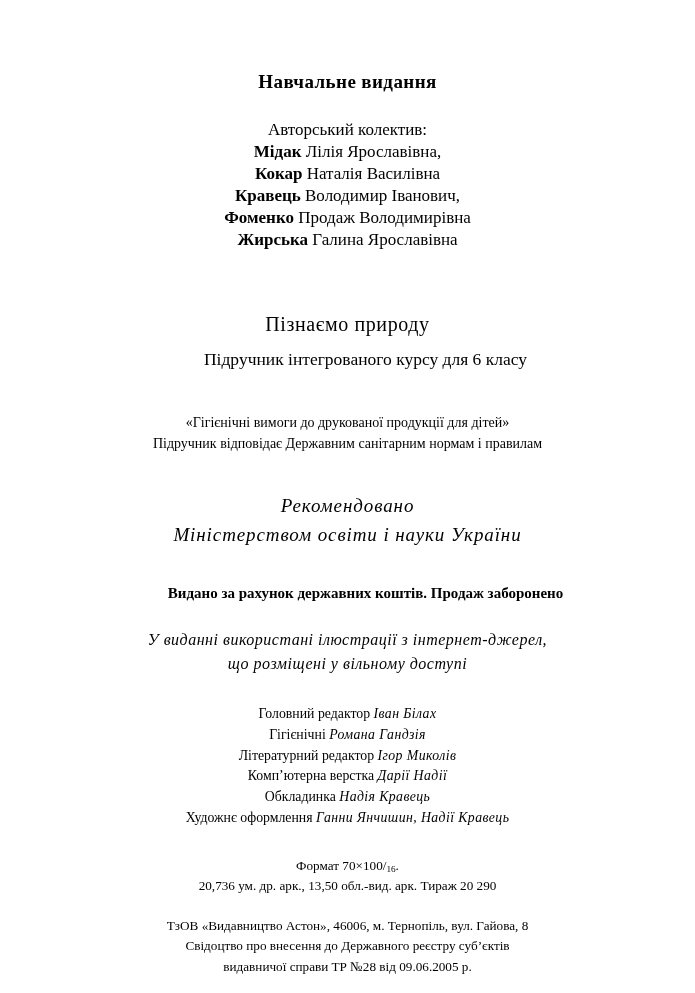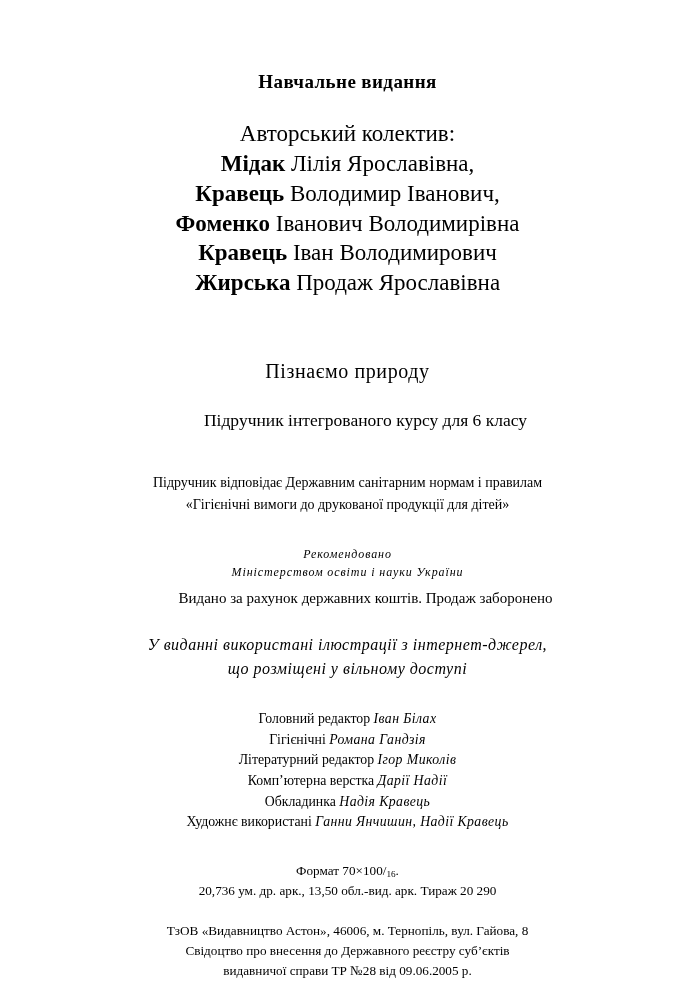--- a/index.html
+++ b/index.html
@@ -29,65 +29,65 @@
     font-size: 19px;
     font-weight: bold;
     letter-spacing: 0.4px;
     margin-top: 72px;
     line-height: 1.1;
   }
 
   
   .authors-block {
     margin-top: 26px;
-    font-size: 23px;
+    font-size: 17px;
     line-height: 1.30;
   }
   .authors-heading { font-weight: normal; }
   .author-line { white-space: nowrap; }
   .author-line .surname { font-weight: bold; }
 
   
   .book-title {
     font-size: 20px;
     font-weight: normal;
     letter-spacing: 0.6px;
     margin-top: 62px;
     line-height: 1.1;
   }
 
   
   .subtitle {
     font-size: 17.5px;
     line-height: 1.38;
-    margin-top: 26px;
+    margin-top: 12px;
     padding-left: 36px;
   }
 
   
   .norms {
     font-size: 14px;
     line-height: 1.52;
     margin-top: 40px;
   }
 
   
   .recommended {
-    font-size: 12px;
+    font-size: 19px;
     font-style: italic;
     letter-spacing: 0.9px;
     line-height: 1.50;
-    margin-top: 30px;
+    margin-top: 38px;
   }
 
   
   .state-funded {
     font-size: 15px;
-    font-weight: normal;
-    margin-top: 8px;
+    font-weight: bold;
+    margin-top: 35px;
     line-height: 1.2;
     padding-left: 36px;
   }
 
   
   .illustrations-note {
     font-size: 16px;
     font-style: italic;
     letter-spacing: 0.5px;
     line-height: 1.50;
@@ -131,46 +131,46 @@
   <div class="series-title">Навчальне видання</div>
 
   <div class="authors-block">
     <div class="authors-heading">Авторський колектив:</div>
 
     <div class="author-line">
       <span class="surname">Мідак</span>
       <span class="reg">Лілія Ярославівна,</span>
     </div>
     <div class="author-line">
+      <span class="surname">Кокар</span>
+      <span class="reg">Наталія Василівна</span>
+    </div>
+    <div class="author-line">
       <span class="surname">Кравець</span>
       <span class="reg">Володимир Іванович,</span>
     </div>
     <div class="author-line">
       <span class="surname">Фоменко</span>
-      <span class="reg">Іванович Володимирівна</span>
-    </div>
-    <div class="author-line">
-      <span class="surname">Кравець</span>
-      <span class="reg">Іван Володимирович</span>
+      <span class="reg">Продаж Володимирівна</span>
     </div>
     <div class="author-line">
       <span class="surname">Жирська</span>
-      <span class="reg">Продаж Ярославівна</span>
+      <span class="reg">Галина Ярославівна</span>
     </div>
   </div>
 
   <div class="book-title">Пізнаємо природу</div>
 
   <div class="subtitle">
     <div>Підручник інтегрованого курсу для 6 класу</div>
   </div>
 
   <div class="norms">
+    <div>«Гігієнічні вимоги до друкованої продукції для дітей»</div>
     <div>Підручник відповідає Державним санітарним нормам і правилам</div>
-    <div>«Гігієнічні вимоги до друкованої продукції для дітей»</div>
   </div>
 
   <div class="recommended">
     <div>Рекомендовано</div>
     <div>Міністерством освіти і науки України</div>
   </div>
 
   <div class="state-funded">Видано за рахунок державних коштів. Продаж заборонено</div>
 
   <div class="illustrations-note">
@@ -193,21 +193,21 @@
     </div>
     <div class="credit-line">
       <span class="role">Комп’ютерна верстка</span>
       <span class="person">Дарії Надії</span>
     </div>
     <div class="credit-line">
       <span class="role">Обкладинка</span>
       <span class="person">Надія Кравець</span>
     </div>
     <div class="credit-line">
-      <span class="role">Художнє використані</span>
+      <span class="role">Художнє оформлення</span>
       <span class="person">Ганни Янчишин, Надії Кравець</span>
     </div>
   </div>
 
   <div class="format-block">
     <div>
       <span>Формат</span>
       <span>70×100/</span><span class="frac-denom">16</span><span>.</span>
     </div>
     <div>20,736 ум. др. арк., 13,50 обл.-вид. арк. Тираж 20 290</div>

